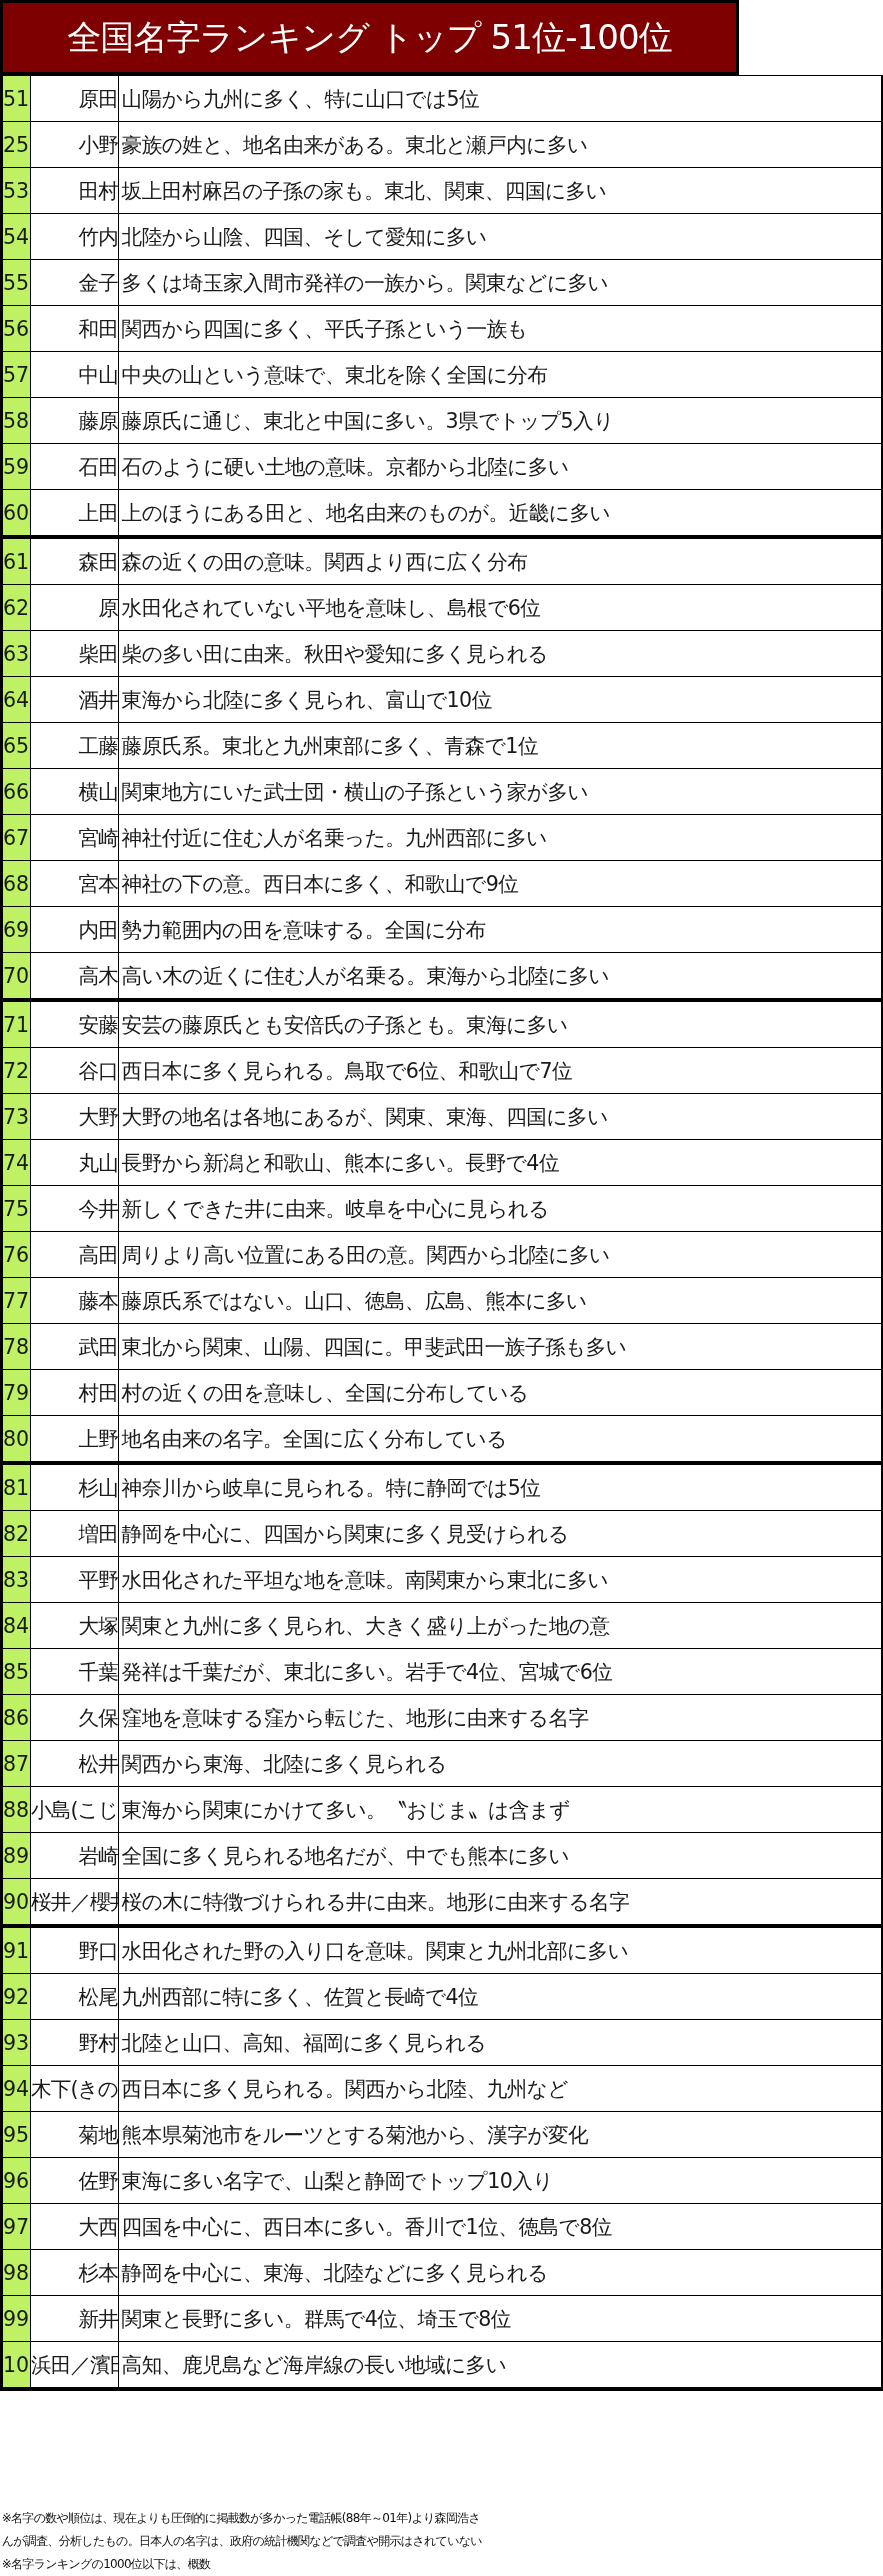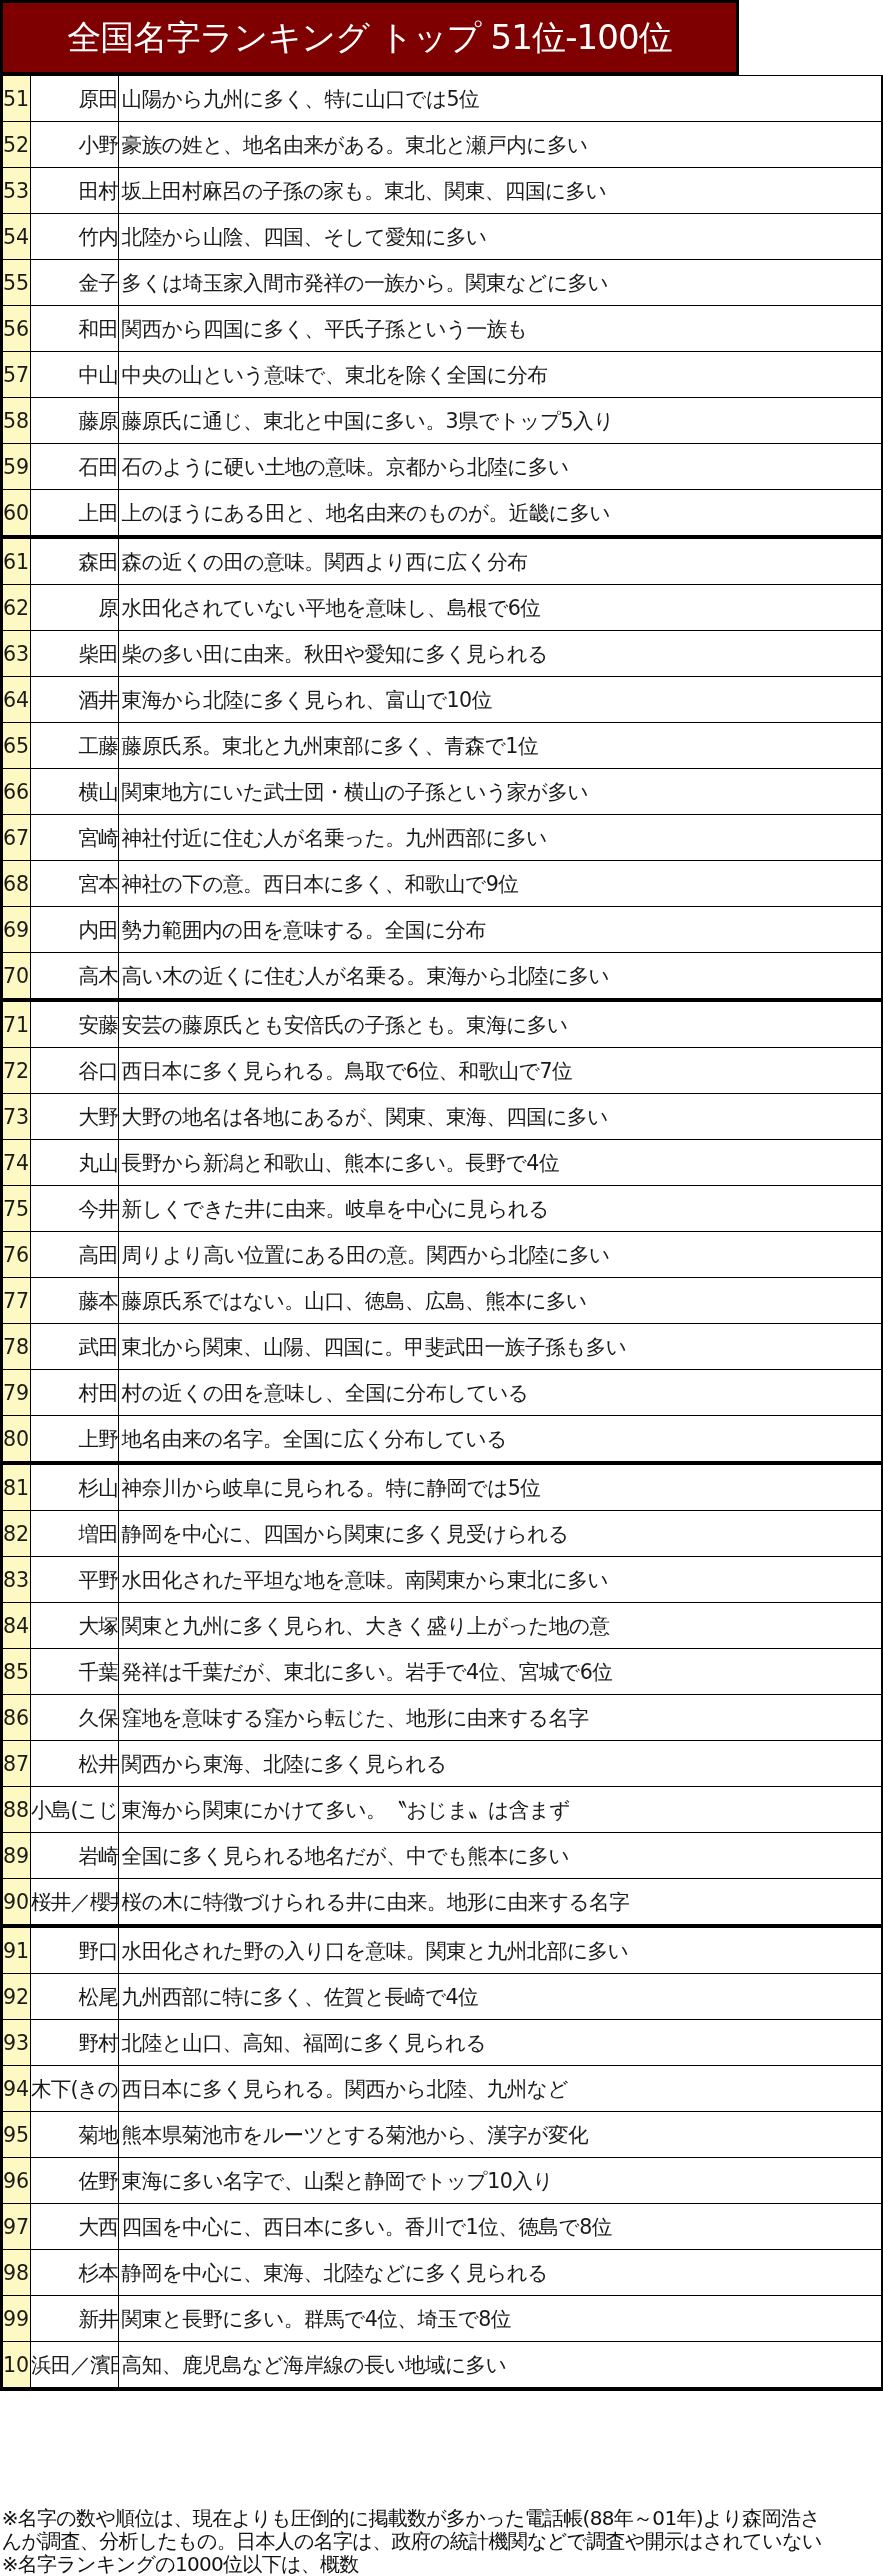--- a/index.html
+++ b/index.html
@@ -18,54 +18,54 @@
   }
   table.ranking col.c-rank { width: 29px; }
   table.ranking col.c-name { width: 88px; }
   table.ranking col.c-desc { width: auto; }
   table.ranking td {
     height: 45px; padding: 0; border-top: 1.7px solid #000; border-bottom: 1.7px solid #000;
     font-size: 20.6px; color: #1a1a1a; white-space: nowrap; overflow: hidden;
   }
   table.ranking tr.group-end td { border-bottom: 4.3px solid #000; }
   td.rank {
-    background: #fef9c3; text-align: center; padding-right: 2.6px !important;
+    background: #bef264; text-align: center; padding-right: 2.6px !important;
     border-right: 1.7px solid #000; font-size: 21.4px; color: #222;
   }
   td.name {
     background: #ffffff; text-align: right; color: #8b0000; font-size: 21.4px;
     border-right: 1.7px solid #000; letter-spacing: -0.9px;
   }
   td.desc {
     background: #ffffff; text-align: left; padding-left: 2.6px !important;
     letter-spacing: -0.5px; font-size: 20.6px; margin-top: 36px;
   }
   .footer { position: absolute; left: 1.7px; top: 2507px; width: 880px;
-            font-size: 20px; line-height: 23px; color: #111; letter-spacing: -0.7px; }
+            font-size: 12px; line-height: 23px; color: #111; letter-spacing: -0.7px; }
   .footer p { margin: 0; white-space: nowrap; }
 </style>
 </head>
 <body>
 
 <div class="frame">
   <div class="header">全国名字ランキング トップ 51位-100位</div>
   <table class="ranking">
     <colgroup>
         <col class="c-rank">
         <col class="c-name">
         <col class="c-desc">
       </colgroup>
     <tbody id="rows">
         <tr>
           <td class="rank">51</td>
           <td class="name">原田</td>
           <td class="desc">山陽から九州に多く、特に山口では5位</td>
         </tr>
         <tr>
-          <td class="rank">52</td>
+          <td class="rank">25</td>
           <td class="name">小野</td>
           <td class="desc">豪族の姓と、地名由来がある。東北と瀬戸内に多い</td>
         </tr>
         <tr>
           <td class="rank">53</td>
           <td class="name">田村</td>
           <td class="desc">坂上田村麻呂の子孫の家も。東北、関東、四国に多い</td>
         </tr>
         <tr>
           <td class="rank">54</td>

